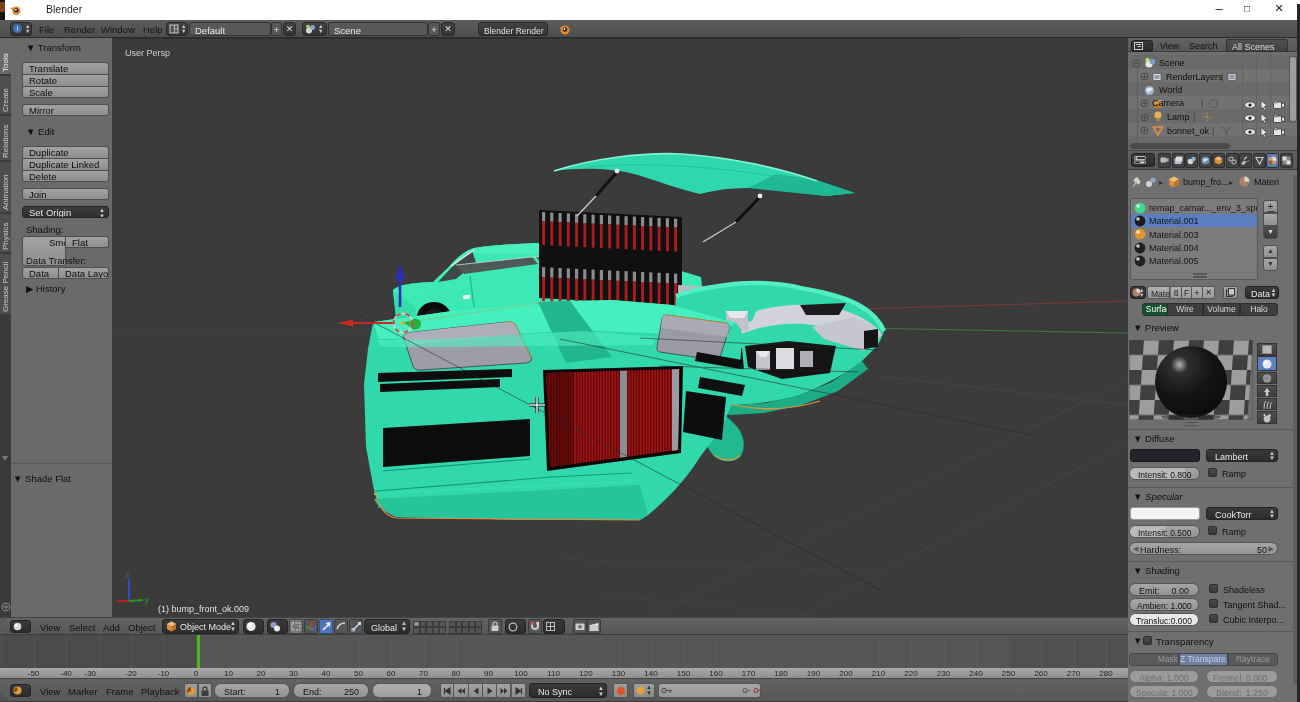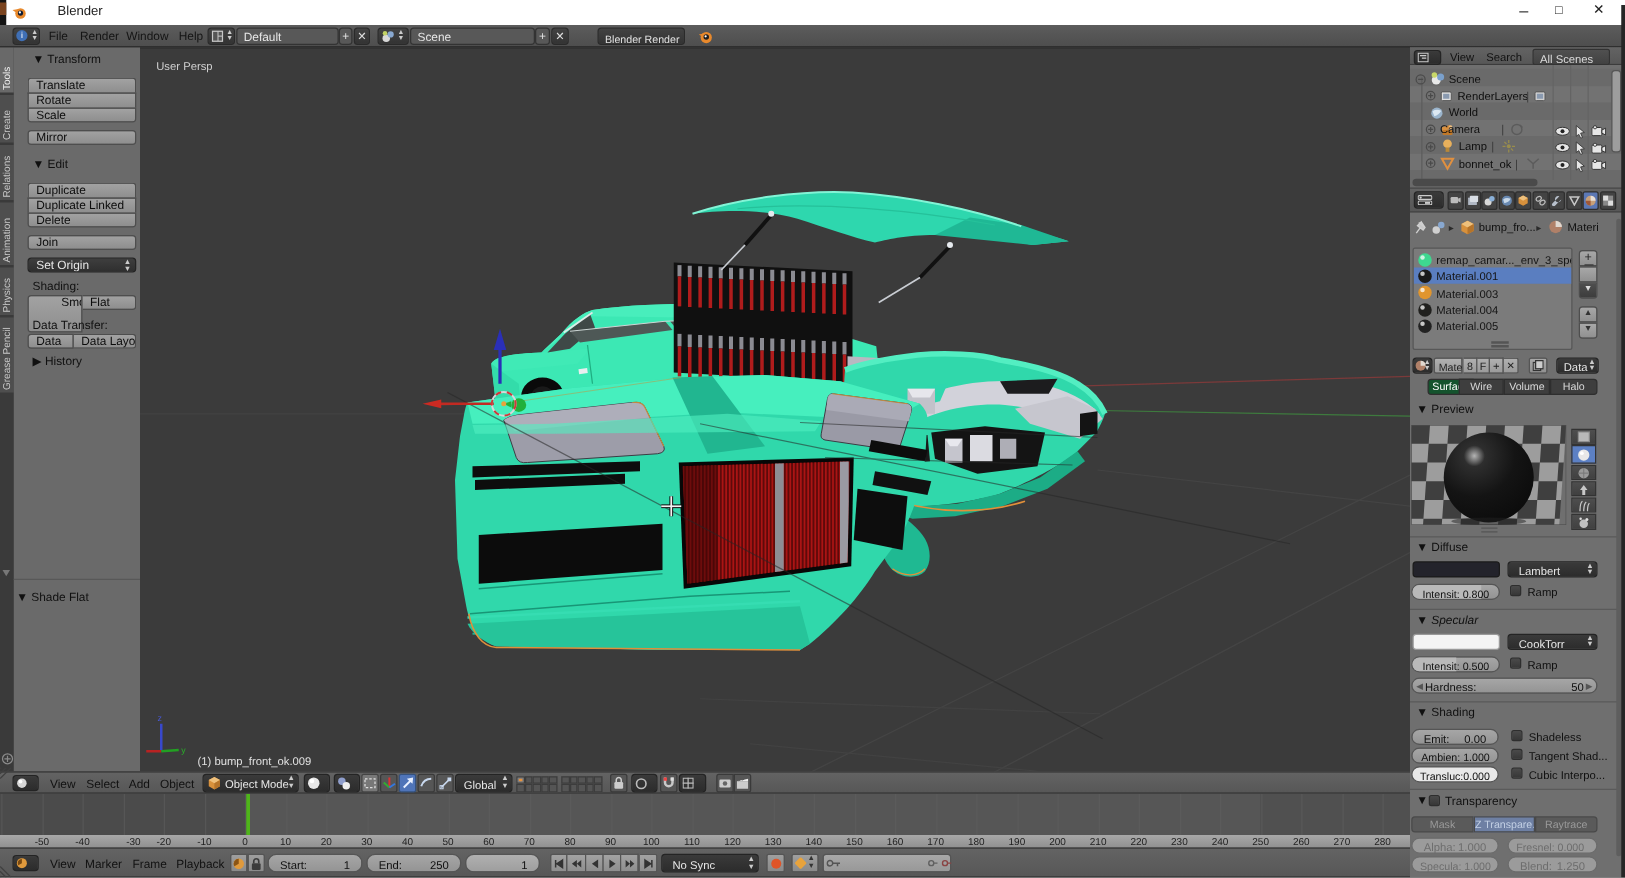--- a/index.html
+++ b/index.html
@@ -540,21 +540,21 @@
       <div class="abs" style="left:976.0px;top:0;width:1px;height:33px;background:#606060;opacity:.55;"></div>
       <div class="abs" style="left:1008.5px;top:0;width:1px;height:33px;background:#606060;opacity:.55;"></div>
       <div class="abs" style="left:1041.0px;top:0;width:1px;height:33px;background:#606060;opacity:.55;"></div>
       <div class="abs" style="left:1073.5px;top:0;width:1px;height:33px;background:#606060;opacity:.55;"></div>
       <div class="abs" style="left:1106.0px;top:0;width:1px;height:33px;background:#606060;opacity:.55;"></div>
       <div class="abs" style="left:197px;top:0;width:2.5px;height:33px;background:#4fb51b;"></div>
     </div>
   <div class="abs" id="tl-nums" style="left:0;top:668px;width:1128px;height:10px;background:linear-gradient(#a8a8a8,#909090);overflow:hidden;">
       <div class="abs" style="left:19.5px;top:1px;width:28px;text-align:center;font-size:8px;color:#1e1e1e;">-50</div>
       <div class="abs" style="left:52.0px;top:1px;width:28px;text-align:center;font-size:8px;color:#1e1e1e;">-40</div>
-      <div class="abs" style="left:84.5px;top:1px;width:28px;text-align:right;font-size:8px;color:#1e1e1e;">-30</div>
+      <div class="abs" style="left:84.5px;top:1px;width:28px;text-align:left;font-size:8px;color:#1e1e1e;">-30</div>
       <div class="abs" style="left:117.0px;top:1px;width:28px;text-align:center;font-size:8px;color:#1e1e1e;">-20</div>
       <div class="abs" style="left:149.5px;top:1px;width:28px;text-align:center;font-size:8px;color:#1e1e1e;">-10</div>
       <div class="abs" style="left:182.0px;top:1px;width:28px;text-align:center;font-size:8px;color:#1e1e1e;">0</div>
       <div class="abs" style="left:214.5px;top:1px;width:28px;text-align:center;font-size:8px;color:#1e1e1e;">10</div>
       <div class="abs" style="left:247.0px;top:1px;width:28px;text-align:center;font-size:8px;color:#1e1e1e;">20</div>
       <div class="abs" style="left:279.5px;top:1px;width:28px;text-align:center;font-size:8px;color:#1e1e1e;">30</div>
       <div class="abs" style="left:312.0px;top:1px;width:28px;text-align:center;font-size:8px;color:#1e1e1e;">40</div>
       <div class="abs" style="left:344.5px;top:1px;width:28px;text-align:center;font-size:8px;color:#1e1e1e;">50</div>
       <div class="abs" style="left:377.0px;top:1px;width:28px;text-align:center;font-size:8px;color:#1e1e1e;">60</div>
       <div class="abs" style="left:409.5px;top:1px;width:28px;text-align:center;font-size:8px;color:#1e1e1e;">70</div>
@@ -1046,21 +1046,21 @@
   <div class="abs clab" style="left:1223px;top:600px;">Tangent Shad...</div>
   <div class="abs sl" style="left:1129px;top:613px;width:70px;height:13px;background:#e8e8e8;">
       <span style="position:absolute;left:6px;top:2px;font-size:8.5px;">Transluc:0.000</span>
     </div>
   <div class="abs chk" style="left:1209px;top:614px;"></div>
   <div class="abs clab" style="left:1223px;top:615px;">Cubic Interpo...</div>
   <div class="abs" style="left:1128px;top:631px;width:166px;height:1px;background:#5a5a5a;"></div>
   <div class="abs" style="left:1133px;top:635px;font-size:9.5px;color:#101010;">▼</div>
   <div class="abs chk" style="left:1143px;top:636px;"></div>
   <div class="abs" style="left:1156px;top:636px;font-size:9.5px;color:#101010;">Transparency</div>
-  <div class="abs" style="left:1129px;top:653px;width:50px;height:13px;background:#5a5a5a;border:1px solid #494949;box-sizing:border-box;border-radius:3px 0 0 3px;text-align:center;overflow:hidden;font-size:8.5px;color:#9a9a9a;line-height:11px;white-space:nowrap;">Mask</div>
+  <div class="abs" style="left:1129px;top:653px;width:50px;height:13px;background:#5a5a5a;border:1px solid #494949;box-sizing:border-box;border-radius:3px 0 0 3px;text-align:right;overflow:hidden;font-size:8.5px;color:#9a9a9a;line-height:11px;white-space:nowrap;">Mask</div>
   <div class="abs" style="left:1179px;top:653px;width:49px;height:13px;background:#6e80a4;border:1px solid #494949;box-sizing:border-box;text-align:center;overflow:hidden;font-size:8.5px;color:#c2cfe4;line-height:11px;white-space:nowrap;">Z Transpare...</div>
   <div class="abs" style="left:1228px;top:653px;width:50px;height:13px;background:#5a5a5a;border:1px solid #494949;box-sizing:border-box;border-radius:0 3px 3px 0;text-align:center;overflow:hidden;font-size:8.5px;color:#9a9a9a;line-height:11px;white-space:nowrap;">Raytrace</div>
   <div class="abs slg" style="left:1129px;top:670px;width:70px;height:13px;">
       <span style="position:absolute;left:9px;top:1.5px;">Alpha:</span>
       <span style="position:absolute;right:9px;top:1.5px;">1.000</span>
     </div>
   <div class="abs slg" style="left:1206px;top:670px;width:72px;height:13px;">
       <span style="position:absolute;left:6px;top:2px;font-size:8.5px;">Fresnel: 0.000</span>
     </div>
   <div class="abs slg" style="left:1129px;top:685px;width:70px;height:13px;">

